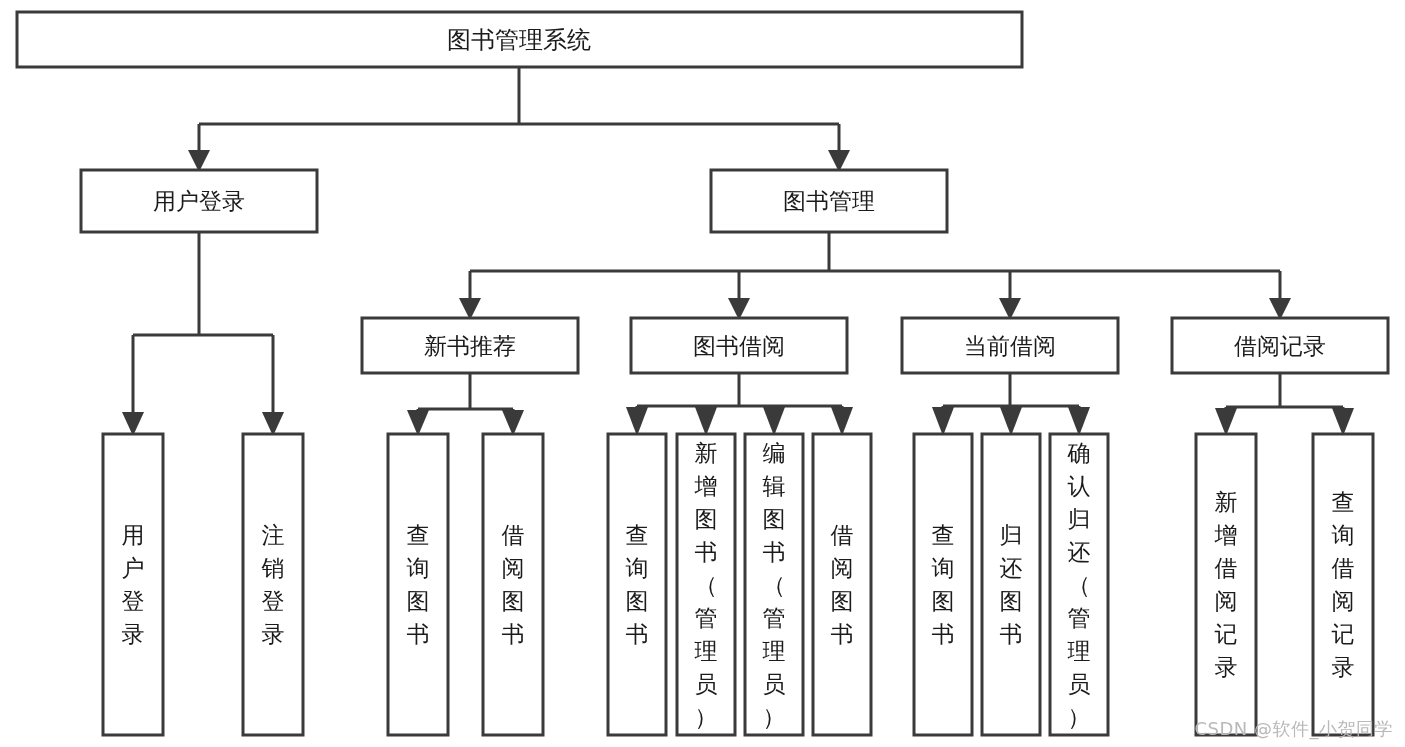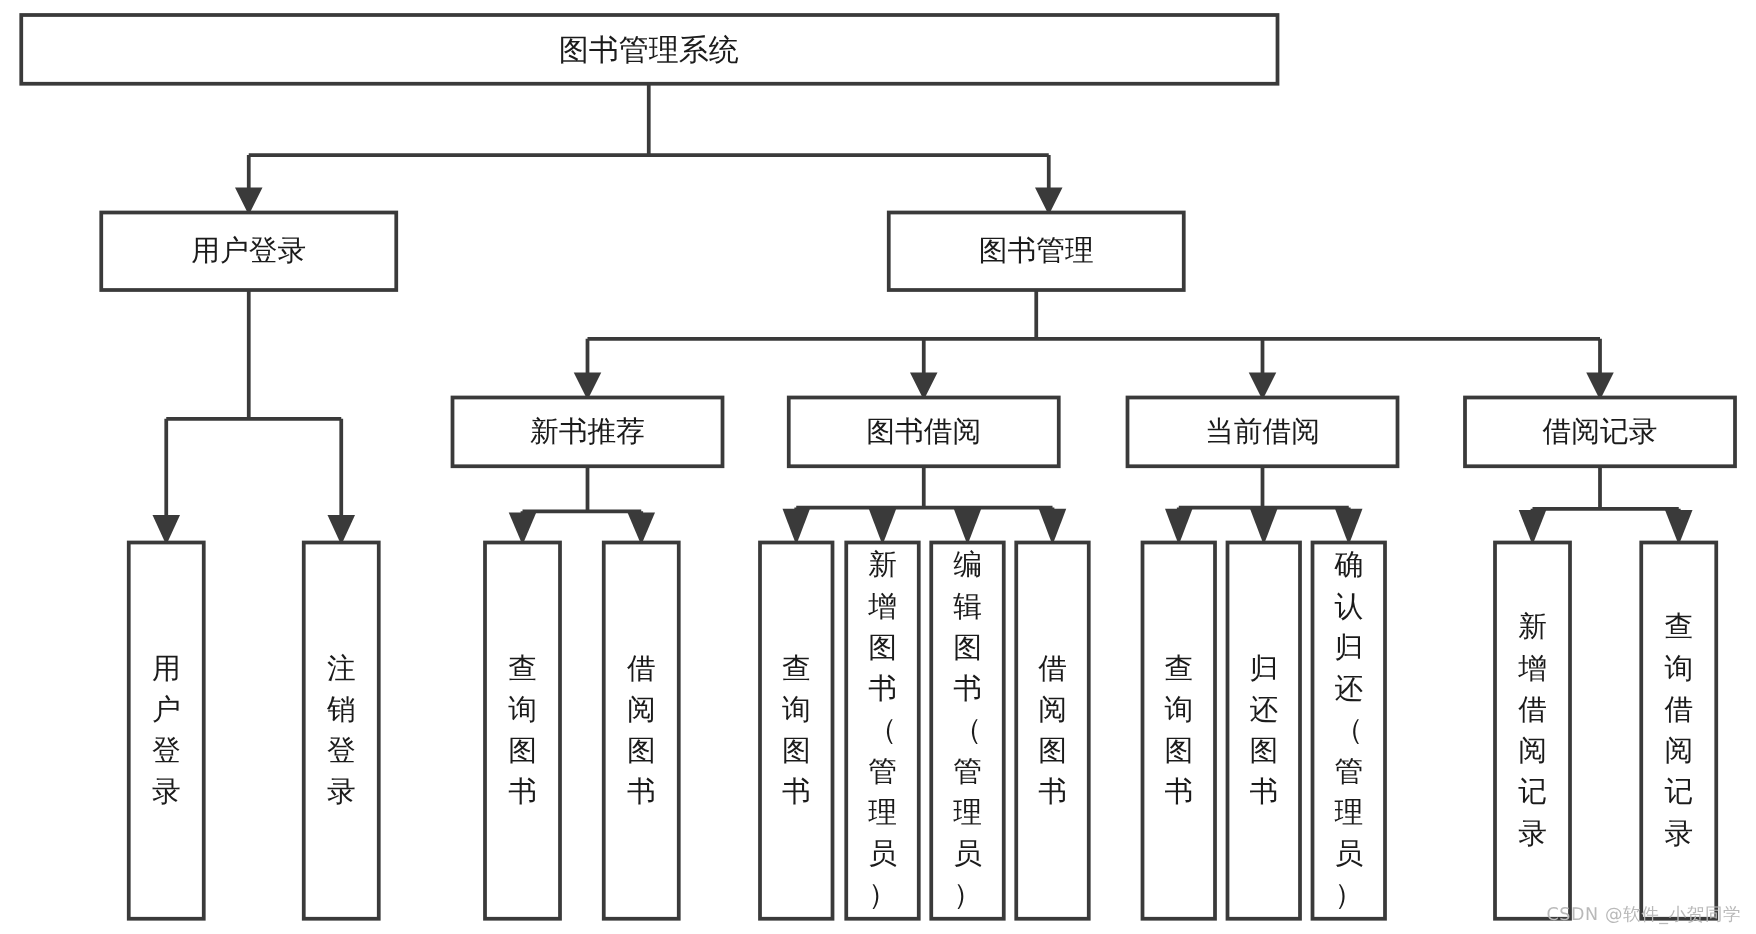--- a/index.html
+++ b/index.html
@@ -35,21 +35,21 @@
     fill:none;
     stroke-linecap:butt;
     stroke-linejoin:miter;
   }
   .arrow-head{fill:#3a3a3a;stroke:none;}
   .watermark{
     position:absolute;
     right:12px;
     bottom:6px;
     font-family:"DejaVu Sans","Liberation Sans",sans-serif;
-    font-size:14px;
+    font-size:18px;
     color:#b9b9b9;
     letter-spacing:.5px;
     white-space:nowrap;
     pointer-events:none;
   }
 </style>
 </head>
 <body>
 
 <svg id="diagram" viewBox="0 0 1405 747" xmlns="http://www.w3.org/2000/svg">

